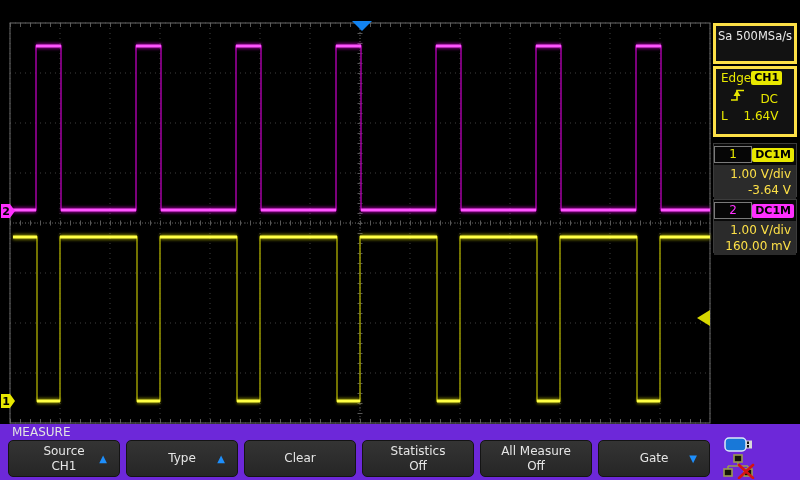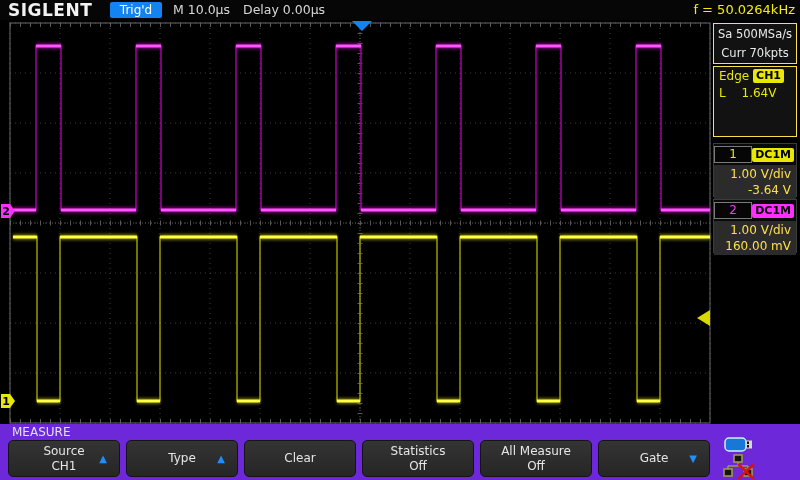--- a/index.html
+++ b/index.html
@@ -11,21 +11,21 @@
         letter-spacing:.5px;color:#f2f2f2;}
   .trig-badge{position:absolute;left:110px;top:2px;width:52px;height:16px;background:#1283f0;
         color:#fff;font-size:12px;line-height:16px;text-align:center;border-radius:2px;}
   .tb-text{position:absolute;top:0;line-height:20px;font-size:12.5px;color:#d8d8d8;}
   .tb-m{left:173px;} .tb-delay{left:243px;}
   .tb-freq{position:absolute;right:5px;top:0;line-height:20px;font-size:13px;color:#f0f000;}
   
   #scope{position:absolute;left:0;top:20px;}
   
   .side-box{position:absolute;left:713px;width:84px;box-sizing:border-box;background:#121212;
-            border:1px solid #fde047;}
+            border:3px solid #fde047;}
   .sa-box{top:23px;height:41px;text-align:center;color:#eaeaea;font-size:11.5px;line-height:19px;padding-top:1px;}
   .trig-box{top:66px;height:71px;color:#e8e800;font-size:12px;}
   .trig-row{display:flex;align-items:flex-end;justify-content:space-between;padding:2px 12px 0 5px;}
   .src-badge{background:#e8e800;color:#000;font-size:11px;font-weight:bold;padding:0 3px;
              border-radius:2px;line-height:14px;}
   .edge-icon{margin-left:8px;}
   .trig-dc{margin-right:4px;}
   .trig-level{padding:3px 5px 0 5px;}
   .trig-level .lv{margin-left:12px;}
   .ch-box{position:absolute;left:713px;width:84px;box-sizing:border-box;background:#090909;
@@ -51,27 +51,20 @@
          font-size:10px;line-height:10px;}
   
   .usb-icon{position:absolute;left:724px;top:12px;}
   .lan-icon{position:absolute;left:723px;top:30px;}
 </style>
 </head>
 <body>
 
 <div class="screen">
 
-  <div class="top-bar">
-    <span class="logo">SIGLENT</span>
-    <span class="trig-badge">Trig'd</span>
-    <span class="tb-text tb-m">M 10.0µs</span>
-    <span class="tb-text tb-delay">Delay 0.00µs</span>
-    <span class="tb-freq">f = 50.0264kHz</span>
-  </div>
 
   <svg id="scope" width="712" height="404">
       <defs>
         <filter id="glow" x="-50%" y="-50%" width="200%" height="200%">
           <feGaussianBlur stdDeviation="1.4"></feGaussianBlur>
         </filter>
       </defs>
       <g>
         <line x1="10" y1="3" x2="10" y2="403" stroke="#3f3f3f" stroke-width="1" stroke-dasharray="1 4"></line>
         <line x1="60" y1="3" x2="60" y2="403" stroke="#3f3f3f" stroke-width="1" stroke-dasharray="1 4"></line>
@@ -186,27 +179,35 @@
       <g>
         <polygon points="1,374 10,374 15,381 10,388 1,388" fill="#e8e800"></polygon>
         <text x="6" y="385" text-anchor="middle" font-size="11" font-weight="bold" fill="#000">1</text>
       </g>
       <polygon points="352,1 372,1 362,11" fill="#1283f0"></polygon>
       <polygon points="710,290 710,306 697,298" fill="#d8d800"></polygon>
     </svg>
 
   <div class="side-box sa-box">
     <div>Sa 500MSa/s</div>
-    <div>Curr 70kpts</div>
   </div>
 
   <div class="side-box trig-box">
     <div class="trig-row">
       <span>Edge</span>
       <span class="src-badge">CH1</span>
+    </div>
+    <div class="trig-row">
+      <span class="edge-icon">
+        <svg width="18" height="16" viewBox="0 0 18 16">
+          <path d="M2 13 H8 V3.5 H15" stroke="#e8e800" stroke-width="1.6" fill="none"></path>
+          <polygon points="8,3 4.5,9 11.5,9" fill="#e8e800"></polygon>
+        </svg>
+      </span>
+      <span class="trig-dc">DC</span>
     </div>
     <div class="trig-level">
       <span>L</span>
       <span class="lv">1.64V</span>
     </div>
   </div>
 
   <div class="ch-box ch1-box">
     <div class="ch-head">
       <span class="ch-num">1</span>

